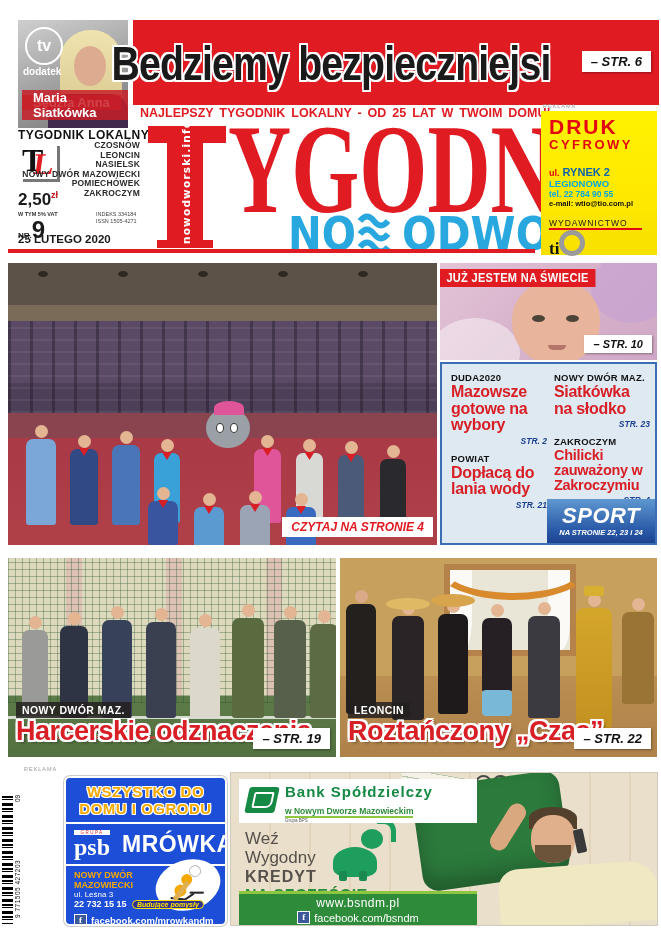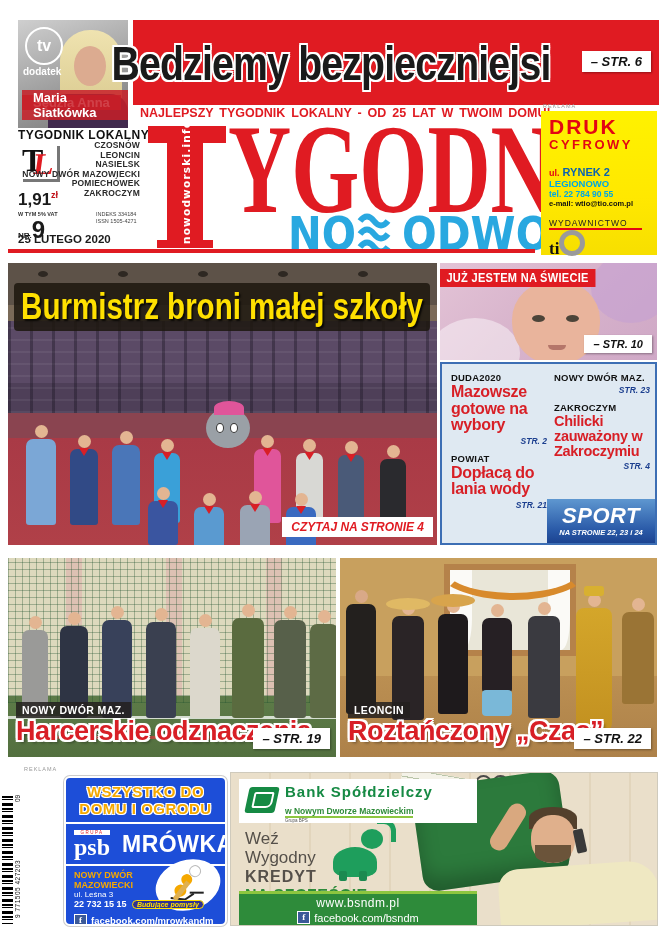--- a/index.html
+++ b/index.html
@@ -218,21 +218,21 @@
   </div>
   <div id="towns" class="abs">
     <div>CZOSNÓW</div>
     <div>LEONCIN</div>
     <div>NASIELSK</div>
     <div>NOWY DWÓR MAZOWIECKI</div>
     <div>POMIECHÓWEK</div>
     <div>ZAKROCZYM</div>
   </div>
   <div id="price-row" class="abs">
-    <span id="price">1,91</span><span id="currency">zł</span>
+    <span id="price">2,50</span><span id="currency">zł</span>
     <div id="vat">W TYM 5% VAT</div>
     <div style="margin-top:3px;"><span id="nr-label">NR.</span><span id="nr-num">9</span></div>
   </div>
   <div id="issue-date" class="abs">25 LUTEGO 2020</div>
   <div id="index-issn" class="abs">
     <div>INDEKS 334184</div>
     <div>ISSN 1505-4271</div>
   </div>
 
   <div id="tagline" class="abs">NAJLEPSZY TYGODNIK LOKALNY - OD 25 LAT W TWOIM DOMU!</div>
@@ -323,23 +323,20 @@
       </div>
     <div class="person" style="left:278px;top:230px;width:30px;">
         <div class="head"></div>
         <div class="body" style="background:#3a6ac0;height:40px;"></div>
         <div class="scarf"></div>
       </div>
     <div class="abs" id="mascot-head"></div>
     <div class="abs" id="mascot-top"></div>
     <div class="mascot-eye" style="left:208px;"></div>
     <div class="mascot-eye" style="left:222px;"></div>
-    <div id="headline-bar" class="abs">
-      <span>Burmistrz broni małej szkoły</span>
-    </div>
     <div id="read-more">CZYTAJ NA STRONIE 4</div>
   </div>
 
   <div id="baby-box" class="abs">
     <div class="blanket" style="left:-10px;top:55px;width:90px;height:70px;"></div>
     <div class="blanket" style="right:-14px;top:-10px;width:80px;height:70px;background:rgba(196,160,210,.6);"></div>
     <div id="baby-face"></div>
     <div class="baby-eye" style="left:92px;"></div>
     <div class="baby-eye" style="left:126px;"></div>
     <div id="baby-mouth"></div>
@@ -352,20 +349,21 @@
       <div class="kicker">DUDA2020</div>
       <div class="news-title">Mazowsze gotowe na wybory</div>
       <div class="news-page">STR. 2</div>
       <div class="news-gap"></div>
       <div class="kicker">POWIAT</div>
       <div class="news-title">Dopłacą do lania wody</div>
       <div class="news-page">STR. 21</div>
     </div>
     <div id="news-col-right" class="news-col">
       <div class="kicker">NOWY DWÓR MAZ.</div>
+      <div class="news-title">Siatkówka na słodko</div>
       <div class="news-page">STR. 23</div>
       <div class="news-gap"></div>
       <div class="kicker">ZAKROCZYM</div>
       <div class="news-title sm">Chilicki zauważony w Zakroczymiu</div>
       <div class="news-page">STR. 4</div>
     </div>
     <div id="sport-box">
       <div id="sport-label">SPORT</div>
       <div id="sport-pages">NA STRONIE 22, 23 i 24</div>
     </div>

